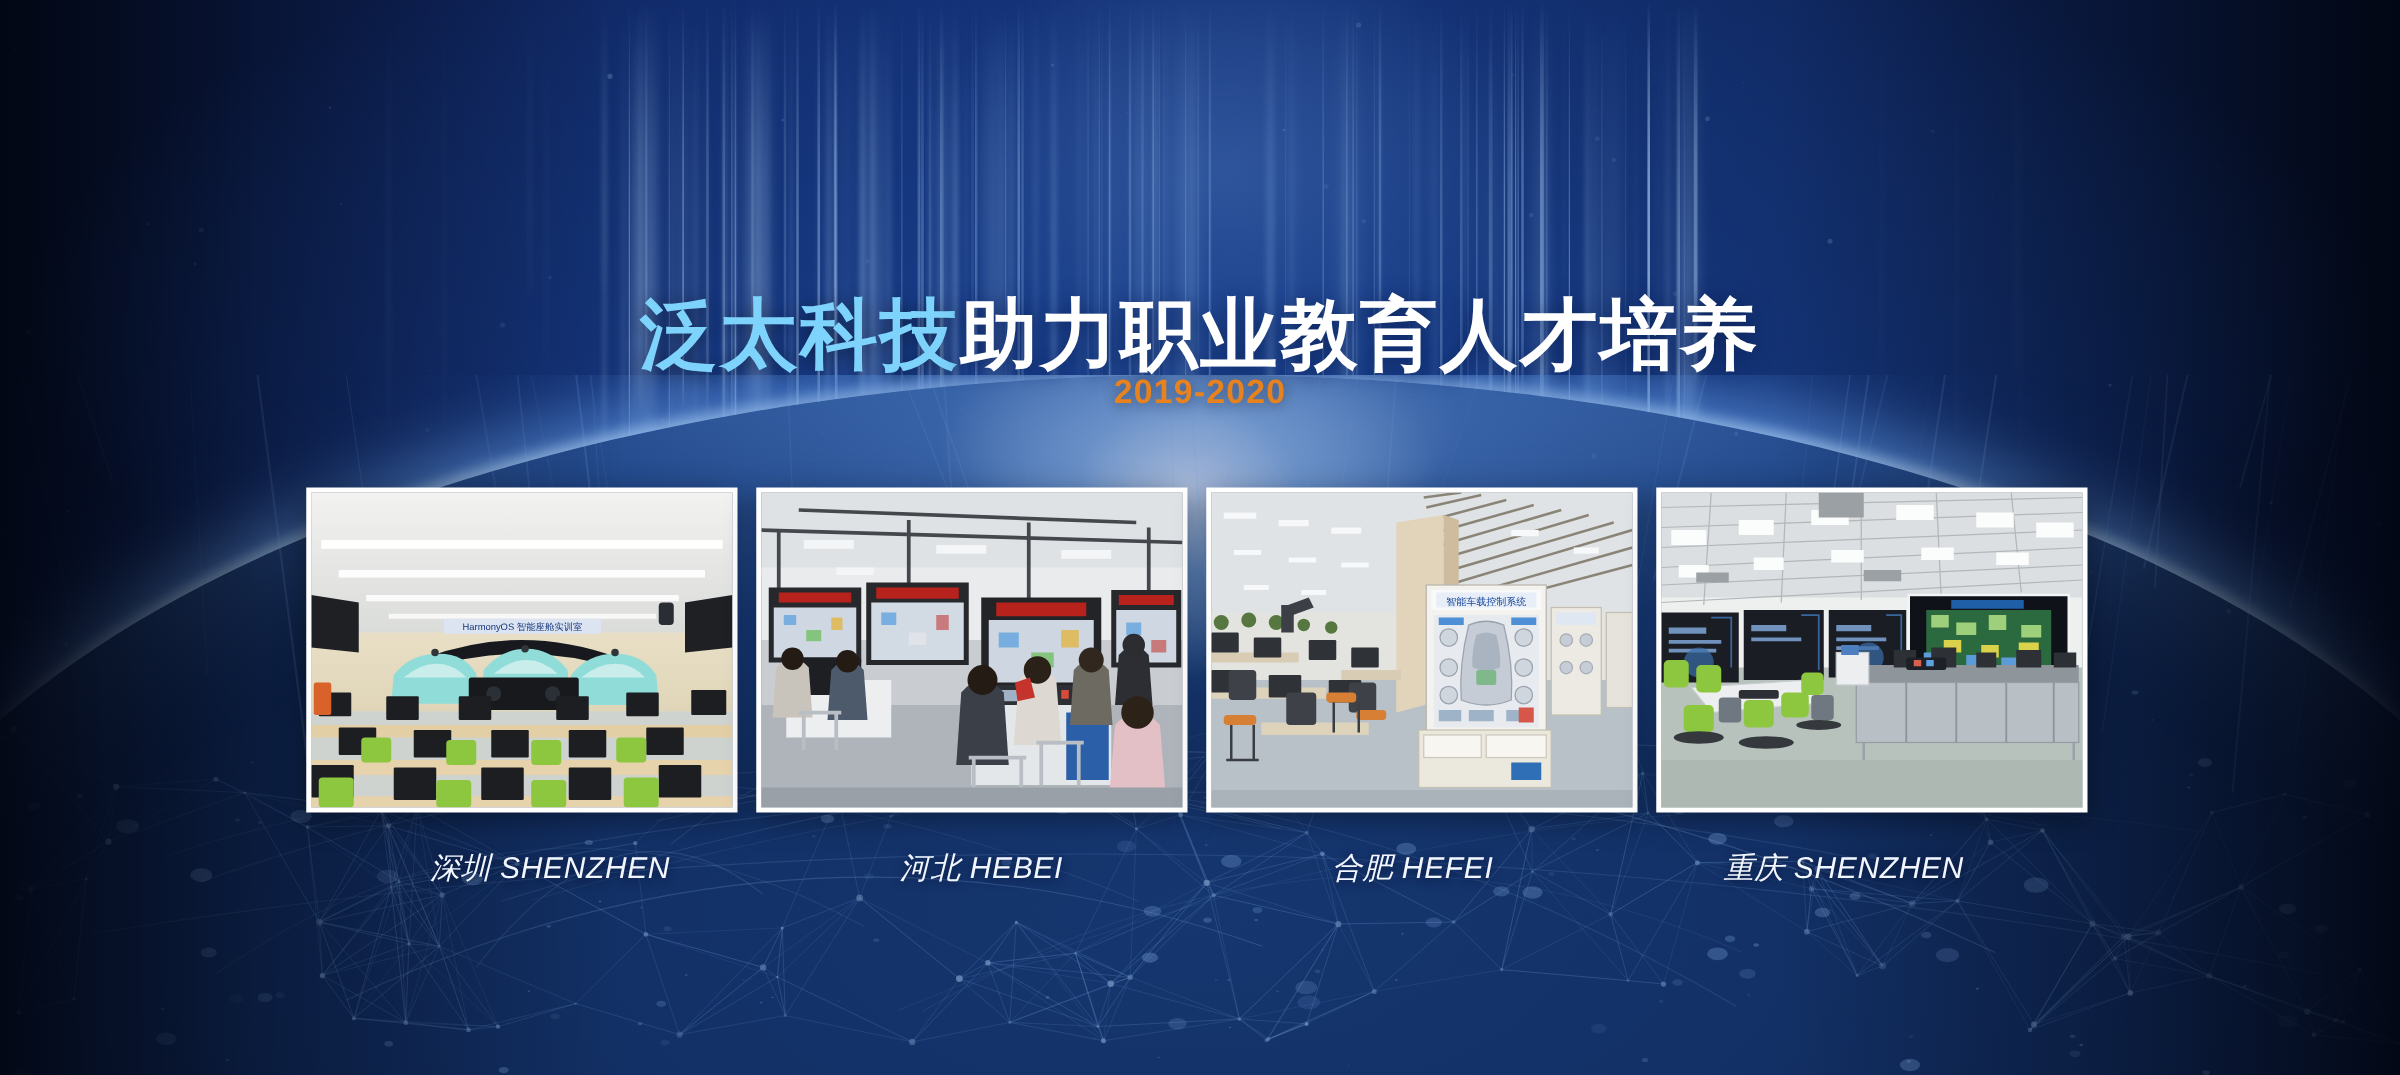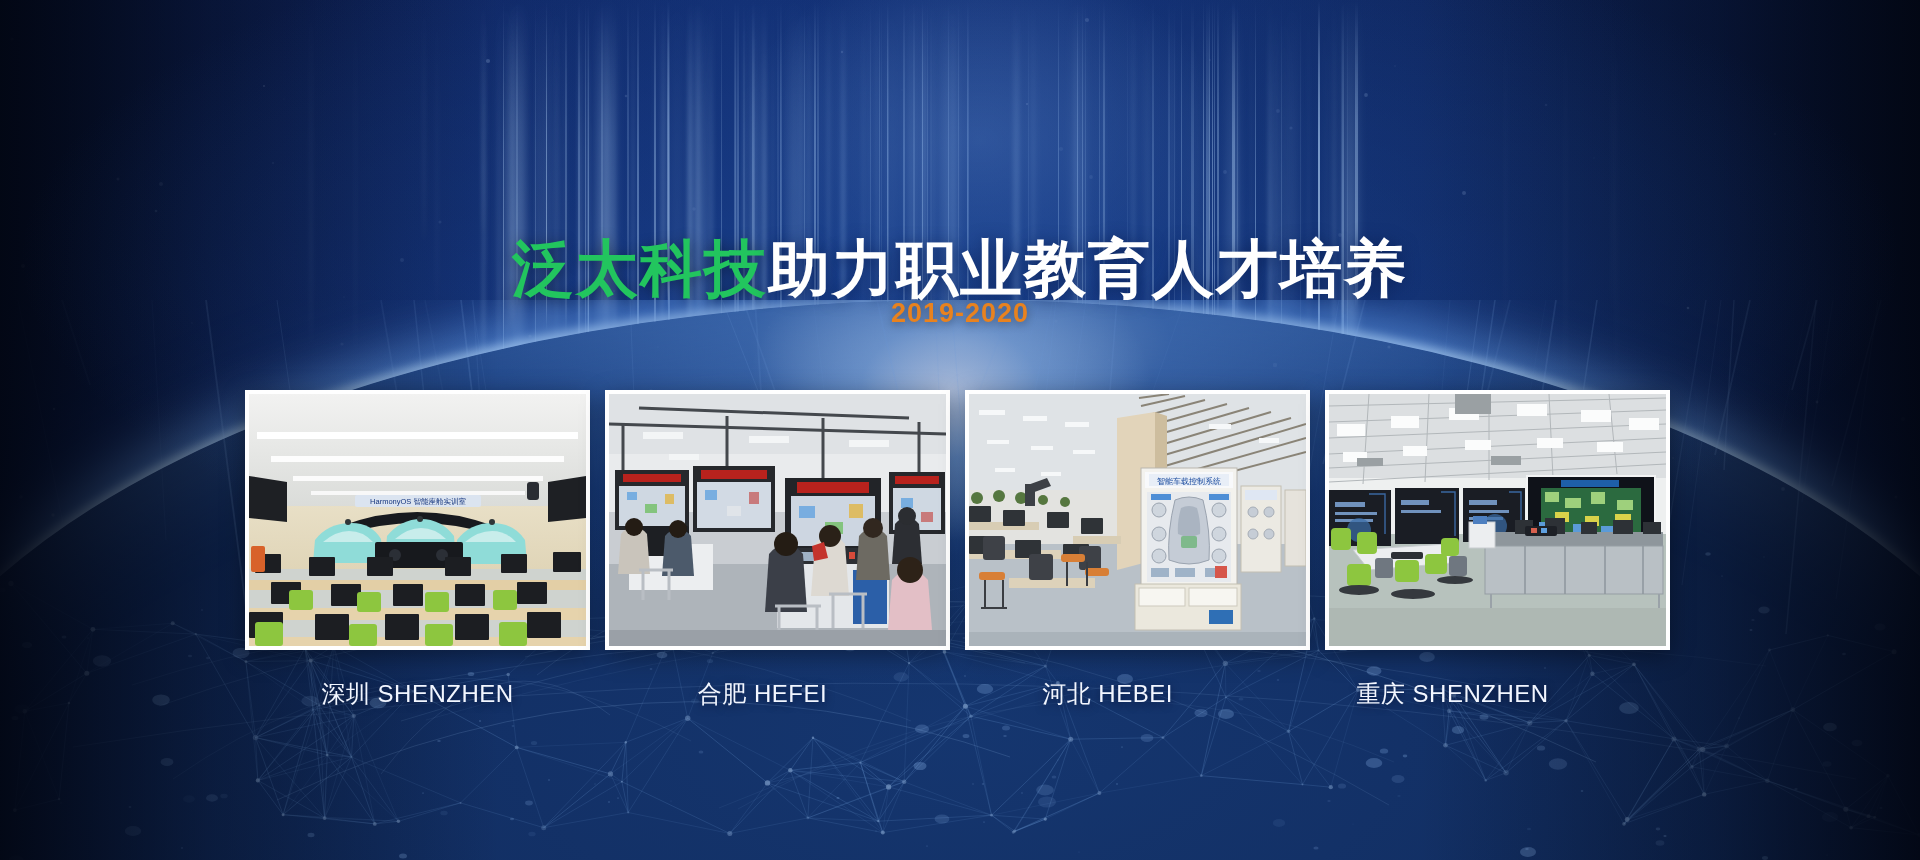--- a/index.html
+++ b/index.html
@@ -66,21 +66,21 @@
   .specks{position:absolute;left:0;top:0;width:1920px;height:860px;opacity:.85;}
   .rays{position:absolute;left:0;top:300px;width:1920px;height:420px;opacity:.5;}
 
   
   .title{
     position:absolute;left:0;top:196px;width:1920px;
     text-align:center;
     font-size:62px;font-weight:700;letter-spacing:2px;
     line-height:1;white-space:nowrap;
   }
-  .title .brand{color:#22c55e;text-shadow:0 2px 14px rgba(0,0,0,.45);text-align:right;}
+  .title .brand{color:#7dd3fc;text-shadow:0 2px 14px rgba(0,0,0,.45);text-align:right;}
   .title .rest{color:#ffffff;text-shadow:0 2px 16px rgba(10,30,80,.75);}
 
   .subtitle{
     position:absolute;left:0;top:298px;width:1920px;
     text-align:center;
     color:#e8821f;font-size:27px;font-weight:700;letter-spacing:1px;
     text-shadow:0 2px 10px rgba(0,0,0,.4);
   }
 
   
@@ -92,21 +92,21 @@
   .card{
     position:relative;width:345px;height:260px;
     background:#fff;padding:4px;box-sizing:border-box;
     box-shadow:0 6px 22px rgba(0,0,0,.38);
   }
   .photo{position:relative;width:100%;height:100%;overflow:hidden;background:#9aa3ae;}
   .photo svg{display:block;width:100%;height:100%;}
 
   .captions{
     position:absolute;left:245px;top:678px;width:1425px;height:40px;
-    display:flex;justify-content:flex-start;
+    display:flex;justify-content:center;font-style:italic;
   }
   .caption{
     width:345px;text-align:center;color:#f2f6ff;
     font-size:24px;letter-spacing:.5px;
     text-shadow:0 2px 8px rgba(0,10,40,.7);
     white-space:nowrap;
   }
 </style>
 </head>
 <body>
@@ -1557,18 +1557,18 @@
           <rect x="140" y="128" width="26" height="26" fill="#eceef0" stroke="#c8ccd0"></rect>
           <rect x="144" y="122" width="14" height="8" fill="#4d7fc0"></rect>
         </svg>
       </div>
     </div>
 
   </div>
 
   <div class="captions">
     <div class="caption">深圳  SHENZHEN</div>
+    <div class="caption">河北  HEBEI</div>
     <div class="caption">合肥  HEFEI</div>
-    <div class="caption">河北  HEBEI</div>
     <div class="caption">重庆  SHENZHEN</div>
   </div>
 
 </div>
 
 </body></html>

